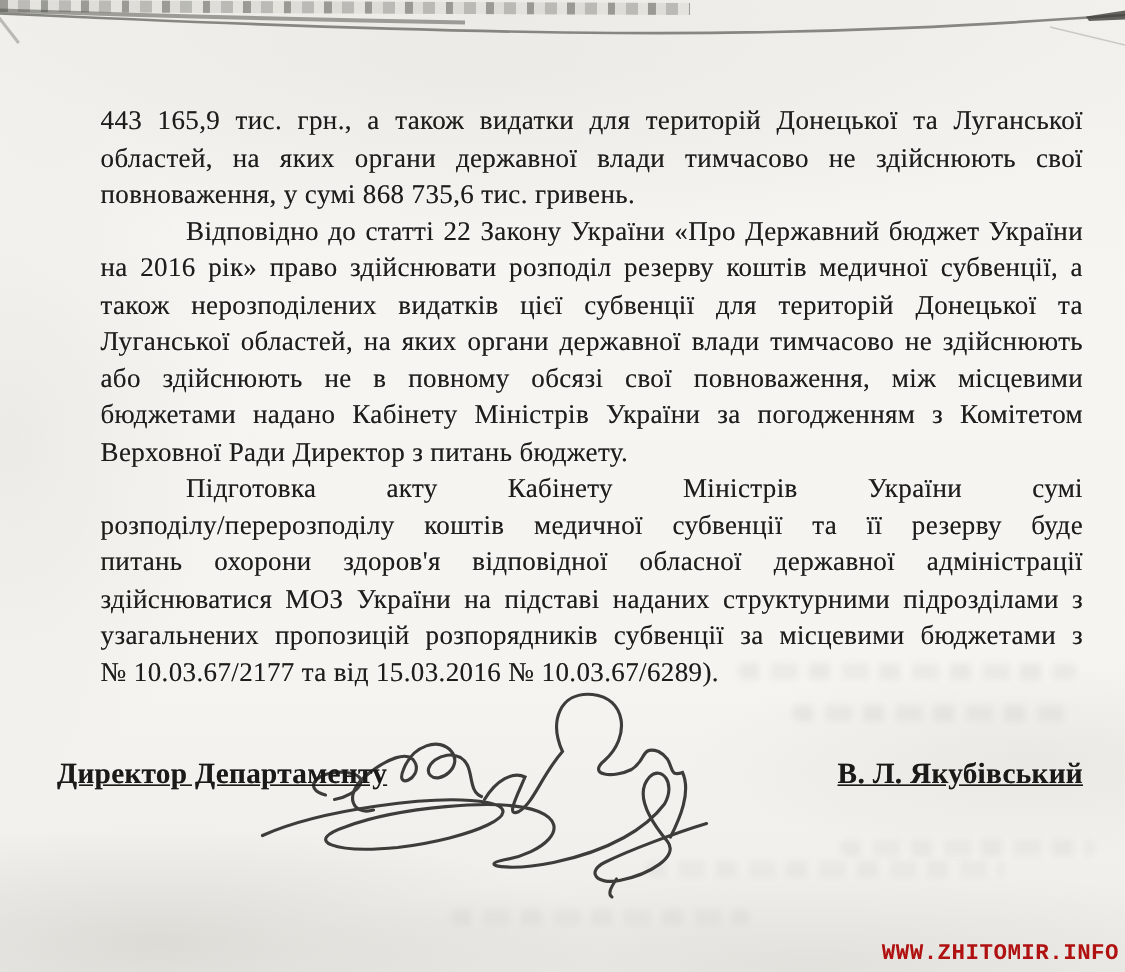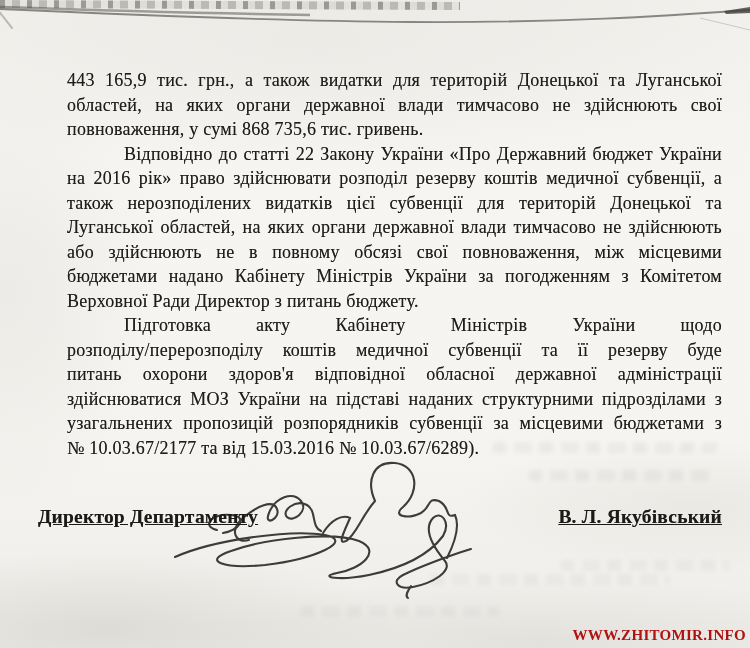--- a/index.html
+++ b/index.html
@@ -61,21 +61,21 @@
   }
   .sm1{left:492px;top:442px;width:226px;}
   .sm2{left:528px;top:470px;width:188px;}
   .sm3{left:560px;top:560px;width:170px;opacity:.10;}
   .sm4{left:430px;top:574px;width:240px;opacity:.10;}
   .sm5{left:300px;top:606px;width:200px;opacity:.09;}
 
   
   .watermark{
     position:absolute;right:4px;bottom:4px;
-    font-family:Liberation Serif, serif;
+    font-family:Liberation Mono, monospace;
     font-weight:bold;font-size:15px;letter-spacing:.3px;
     color:#b01111;
   }
 </style>
 </head>
 <body>
 
 <div class="page">
 
   <div class="top-mottle"></div>
@@ -91,21 +91,21 @@
     <div class="line">443 165,9 тис. грн., а також видатки для територій Донецької та Луганської</div>
     <div class="line">областей, на яких органи державної влади тимчасово не здійснюють свої</div>
     <div class="line last">повноваження, у сумі 868 735,6 тис. гривень.</div>
     <div class="line indent">Відповідно до статті 22 Закону України «Про Державний бюджет України</div>
     <div class="line">на 2016 рік» право здійснювати розподіл резерву коштів медичної субвенції, а</div>
     <div class="line">також нерозподілених видатків цієї субвенції для територій Донецької та</div>
     <div class="line">Луганської областей, на яких органи державної влади тимчасово не здійснюють</div>
     <div class="line">або здійснюють не в повному обсязі свої повноваження, між місцевими</div>
     <div class="line">бюджетами надано Кабінету Міністрів України за погодженням з Комітетом</div>
     <div class="line last">Верховної Ради Директор з питань бюджету.</div>
-    <div class="line indent">Підготовка акту Кабінету Міністрів України щодо</div>
+    <div class="line indent">Підготовка акту Кабінету Міністрів України сумі</div>
     <div class="line">розподілу/перерозподілу коштів медичної субвенції та її резерву буде</div>
     <div class="line">питань охорони здоров'я відповідної обласної державної адміністрації</div>
     <div class="line">здійснюватися МОЗ України на підставі наданих структурними підрозділами з</div>
     <div class="line">узагальнених пропозицій розпорядників субвенції за місцевими бюджетами з</div>
     <div class="line last">№ 10.03.67/2177 та від 15.03.2016 № 10.03.67/6289).</div>
   </div>
 
   <div class="smudge sm1"></div>
   <div class="smudge sm2"></div>
   <div class="smudge sm3"></div>

